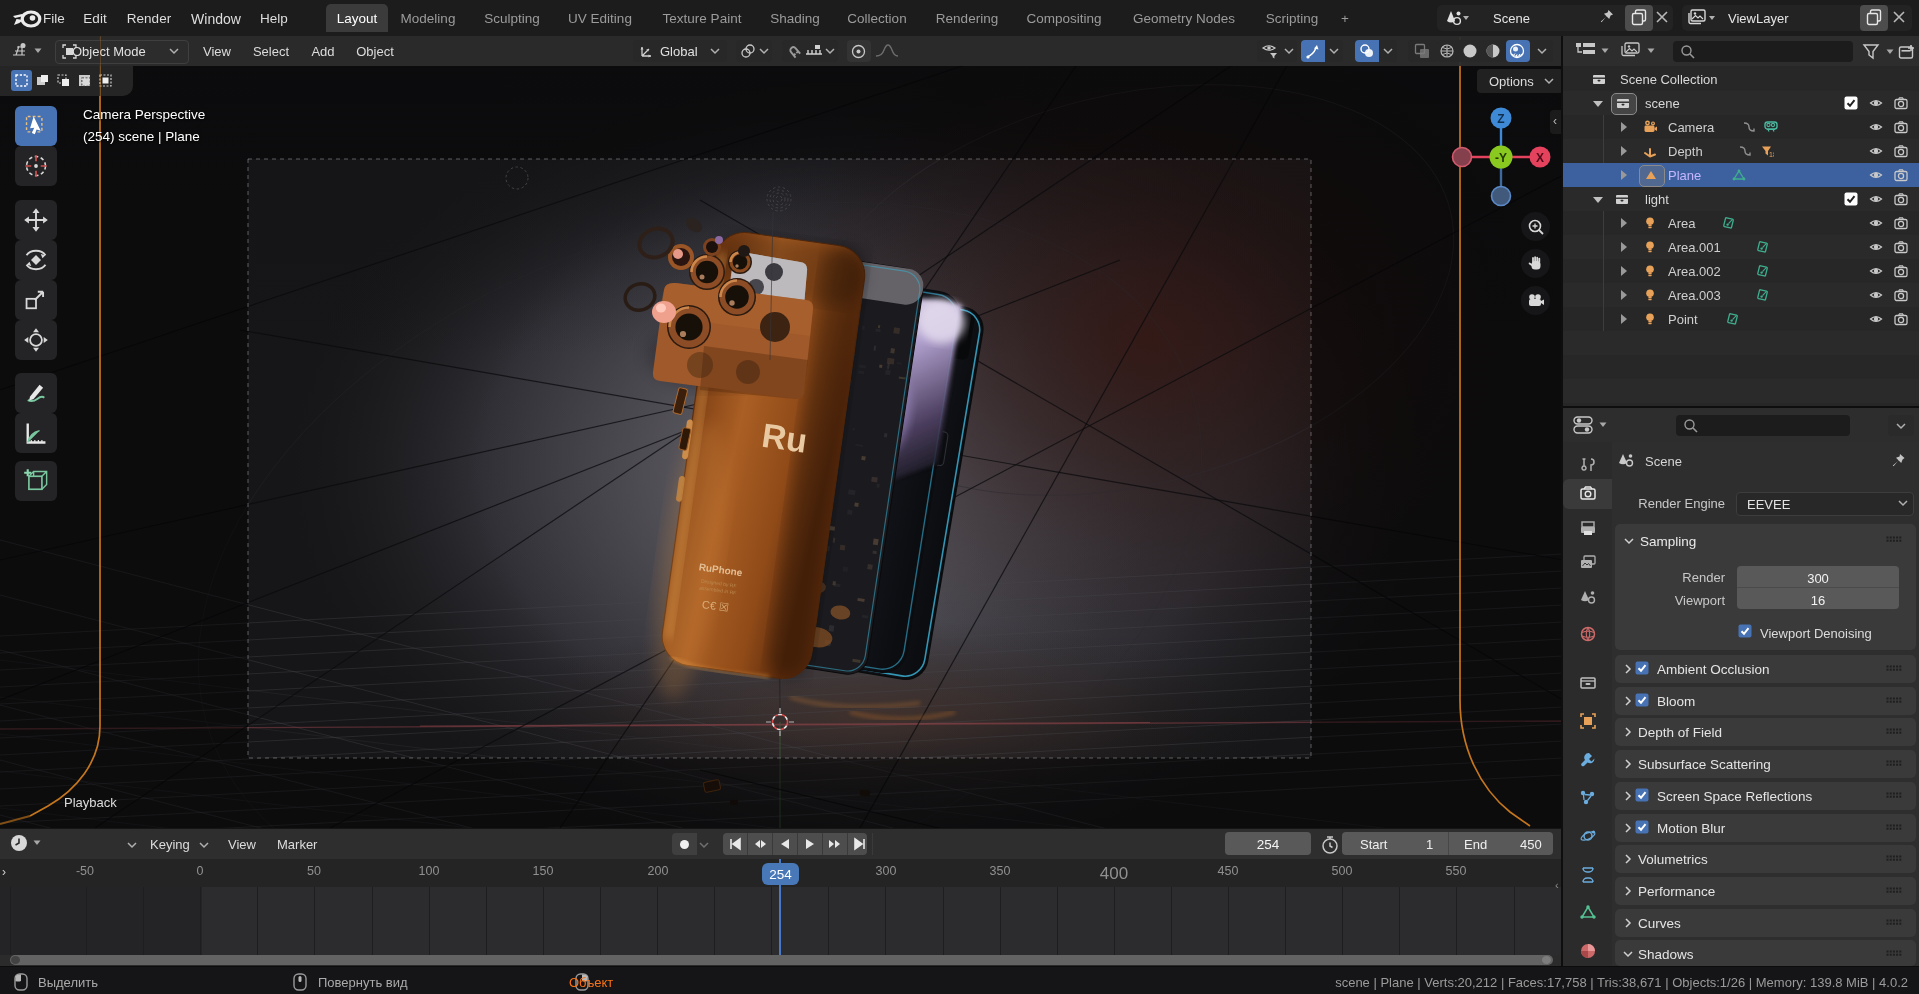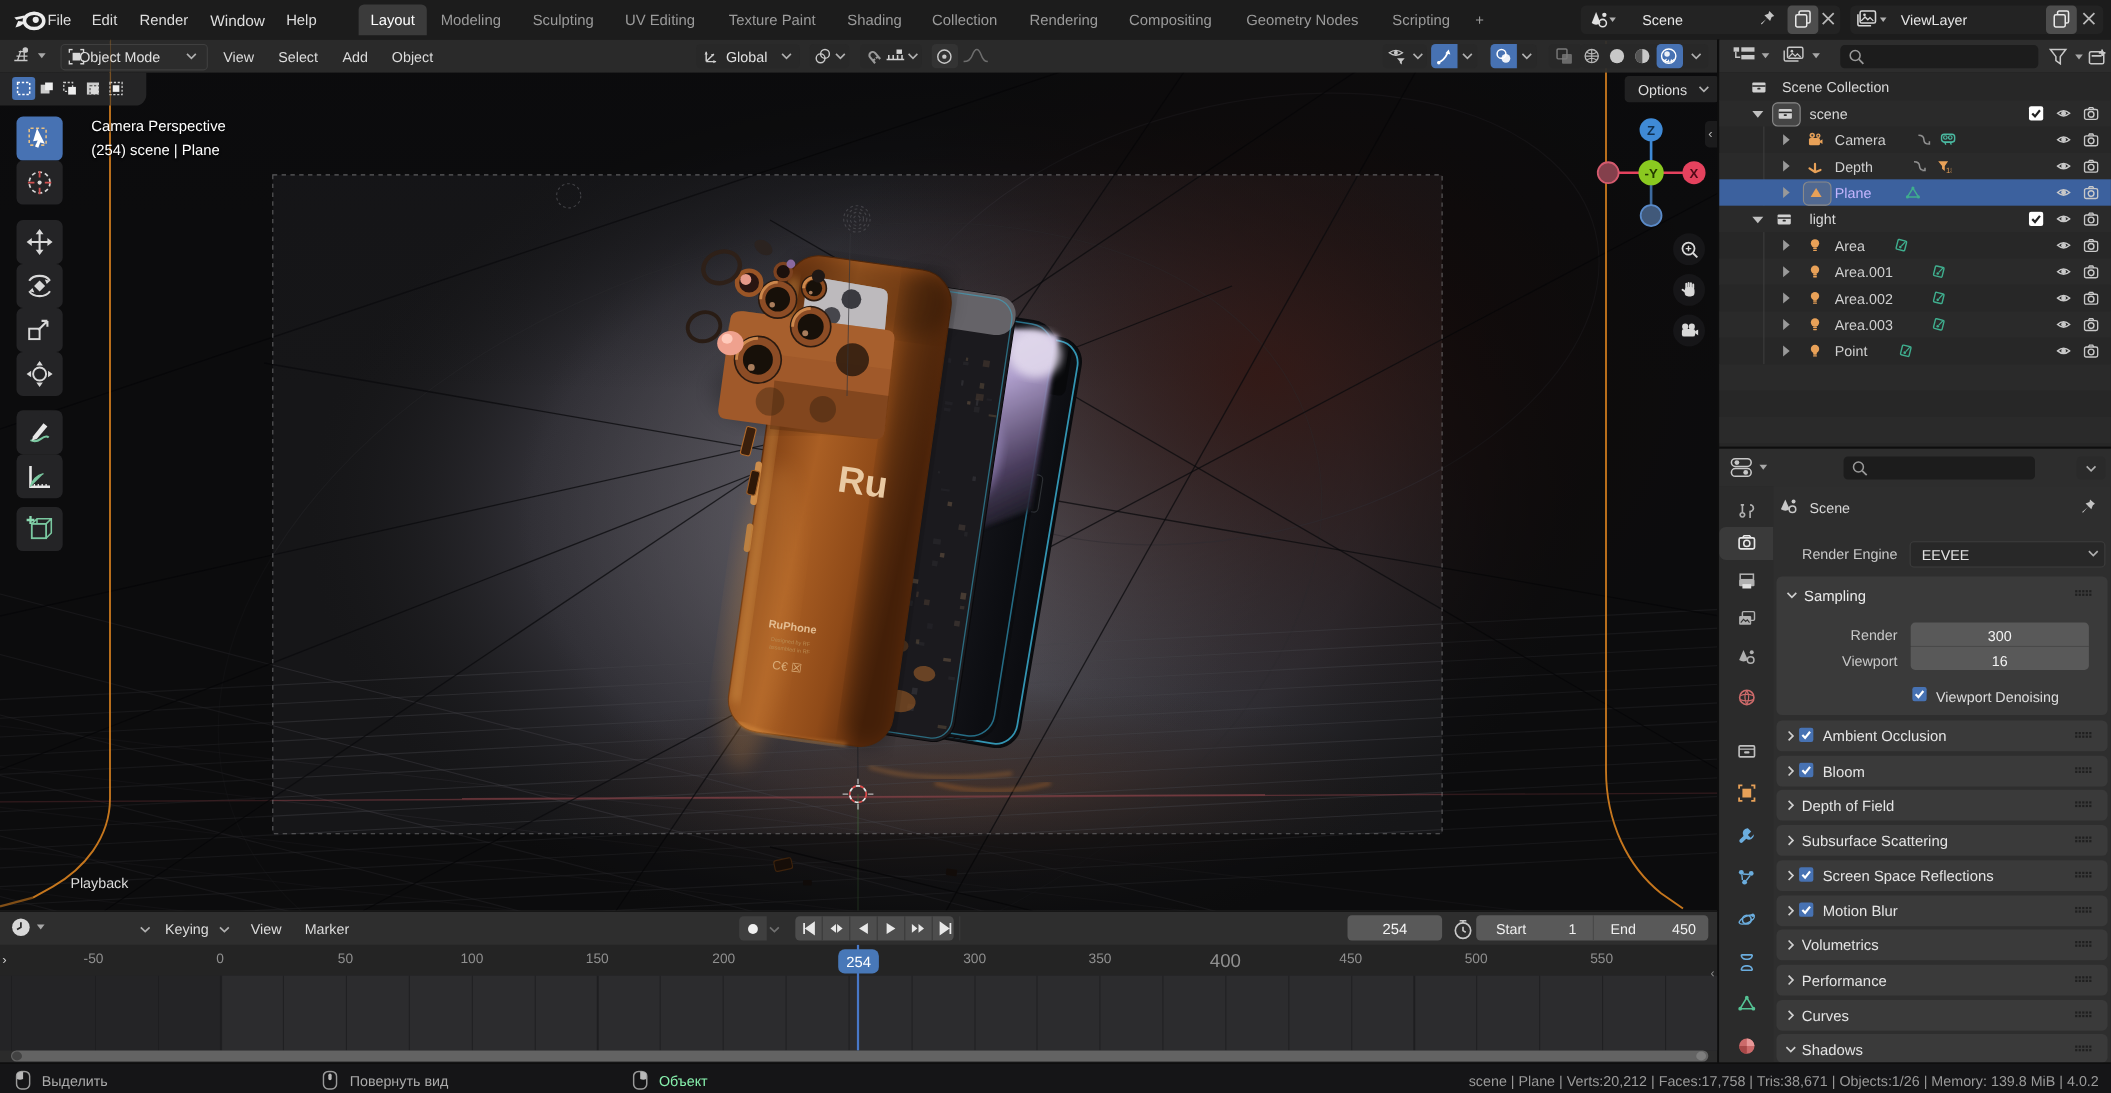--- a/index.html
+++ b/index.html
@@ -1602,13 +1602,13 @@
       <rect x="5.5" y="3" width="3" height="6" rx="1.5" fill="#b8b8b8"></rect>
     </svg>
   </div>
 <div class="t" style="left:318px;top:976px;color:#aaaaaa">Повернуть вид</div>
 <div class="a" style="left:575px;top:973px">
     <svg width="14" height="18" viewBox="0 0 14 18" style="">
       <rect x="1" y="1" width="12" height="16" rx="4.5" fill="none" stroke="#9a9a9a" stroke-width="1.4"></rect>
       <path d="M12.5 8 Q10 9 7 8 L7 1.5 Q11 1 12.5 3 Z" fill="#b8b8b8"></path>
     </svg>
   </div>
-<div class="t" style="left:599px;top:976px;color:#86efac">Объект</div>
+<div class="t" style="left:569px;top:976px;color:#f97316">Объект</div>
 <div class="t" style="left:1908px;top:976px;color:#9a9a9a;transform:translateX(-100%)">scene | Plane | Verts:20,212 | Faces:17,758 | Tris:38,671 | Objects:1/26 | Memory: 139.8 MiB | 4.0.2</div>
 </body></html>

